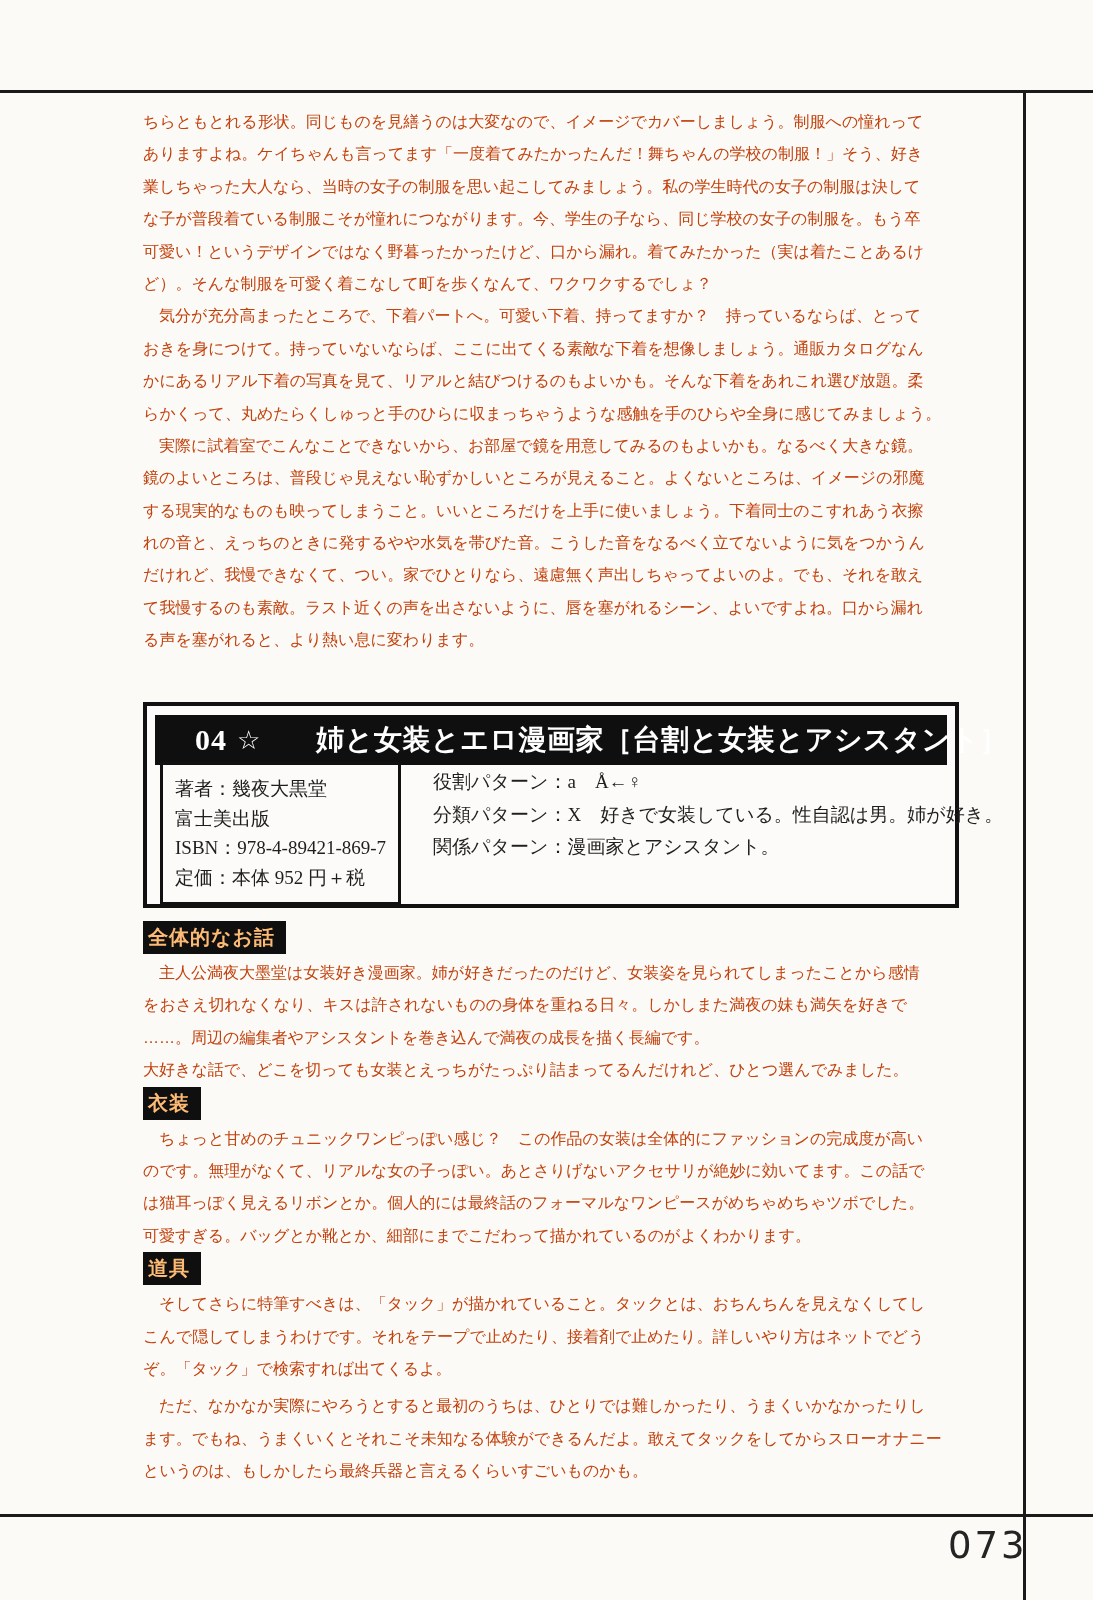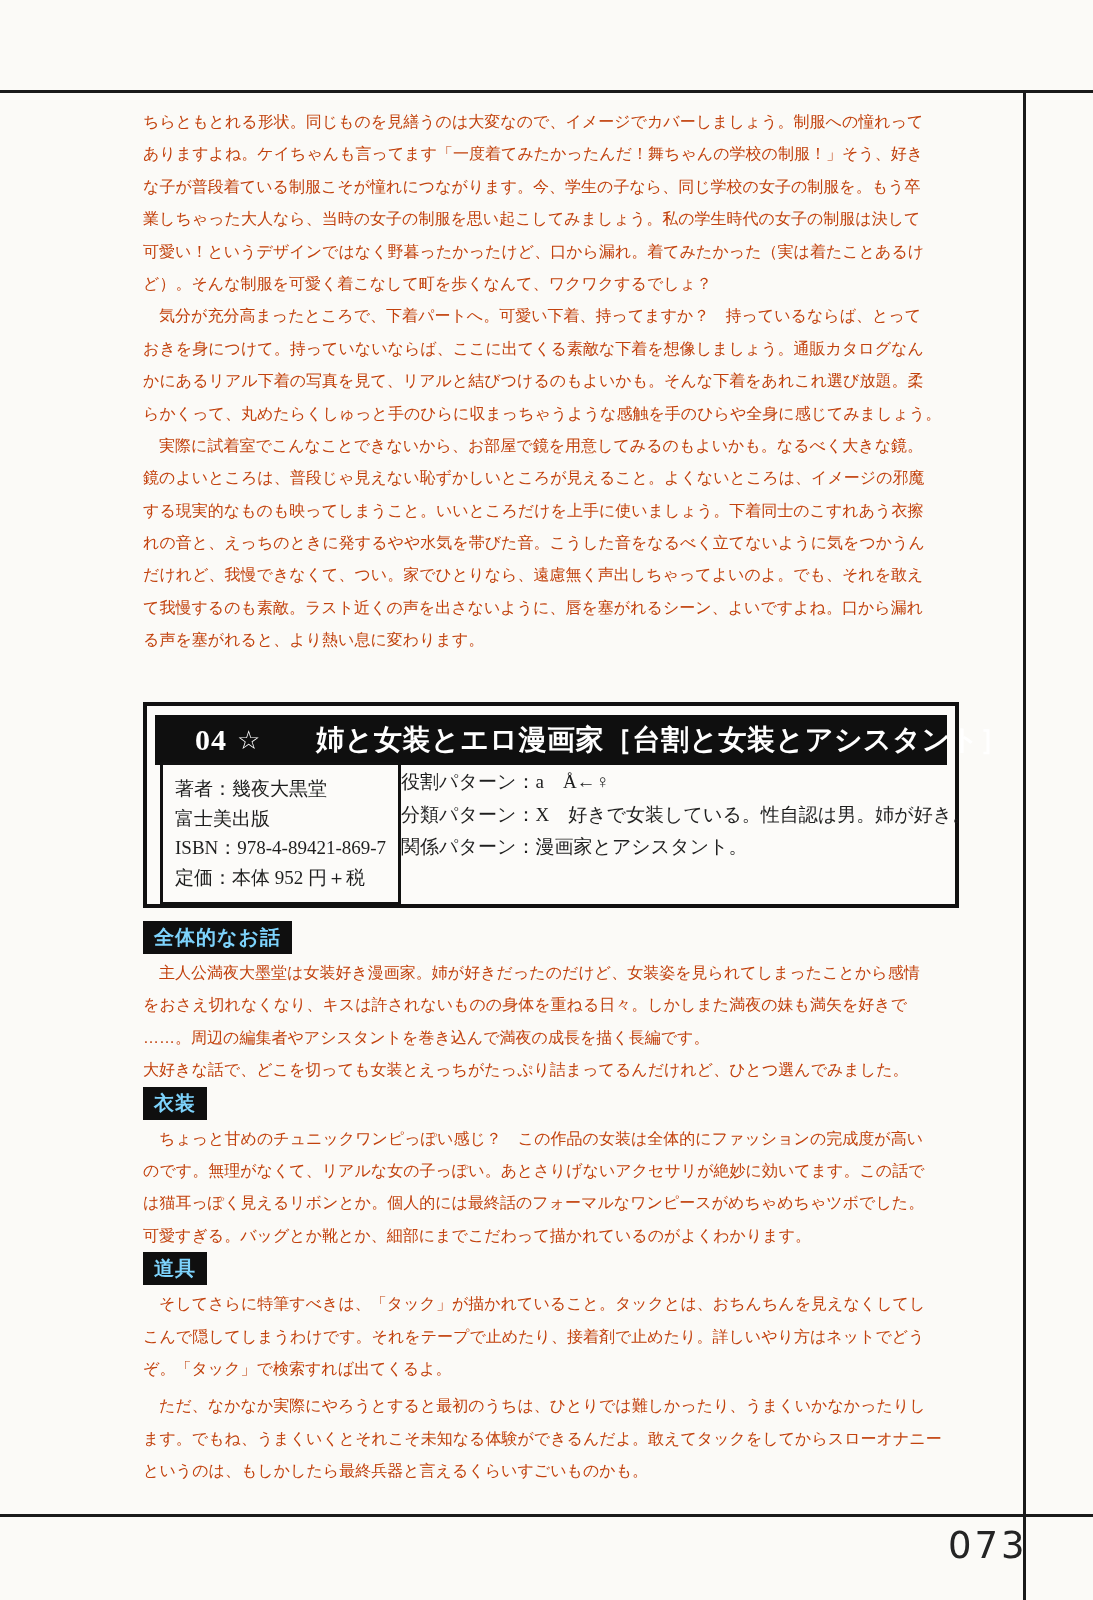--- a/index.html
+++ b/index.html
@@ -40,30 +40,30 @@
   .book-title { font-size:28px; font-weight:bold; margin-left:56px; white-space:nowrap; letter-spacing:0.5px; }
 
   .box-body { position:absolute; left:13px; top:56px; right:8px; display:flex; }
   .colophon {
     border:3px solid #111;
     width:218px; min-height:96px;
     padding:9px 12px 10px 12px;
     background:#fcfbf9;
   }
   .colophon .cline { font-size:19px; line-height:29.5px; white-space:nowrap; }
-  .patterns { padding-top:4px; }
+  .patterns { margin-left:32px; padding-top:4px; }
   .patterns .pline { font-size:19px; line-height:32.5px; white-space:nowrap; }
 
   
   .sections { position:absolute; left:143px; top:921px; width:820px; }
   .sec-label {
     display:table;
-    background:#0f0f0f; color:#7dd3fc;
+    background:#0f0f0f; color:#fdba74;
     font-size:20px; font-weight:bold; line-height:1;
-    padding:6px 11px 7px 11px;
+    padding:6px 11px 7px 5px;
     margin:0 0 3px 0;
     letter-spacing:1px;
   }
   .sec-label + .sec-body { margin-bottom:0; }
 
   .page-number {
     position:absolute; left:948px; top:1524px;
     font-size:37px; letter-spacing:3px; color:#242424;
     font-family:"DejaVu Sans","Liberation Sans",sans-serif;
   }
@@ -73,22 +73,22 @@
 
 <div class="sheet">
 
   <div class="rule-h" style="top:90px;"></div>
   <div class="rule-v" style="left:1023px; top:90px; height:1510px;"></div>
   <div class="rule-h" style="top:1514px;"></div>
 
   <div class="main-text">
     <div class="tline">ちらともとれる形状。同じものを見繕うのは大変なので、イメージでカバーしましょう。制服への憧れって</div>
     <div class="tline">ありますよね。ケイちゃんも言ってます「一度着てみたかったんだ！舞ちゃんの学校の制服！」そう、好き</div>
+    <div class="tline">業しちゃった大人なら、当時の女子の制服を思い起こしてみましょう。私の学生時代の女子の制服は決して</div>
     <div class="tline">な子が普段着ている制服こそが憧れにつながります。今、学生の子なら、同じ学校の女子の制服を。もう卒</div>
-    <div class="tline">業しちゃった大人なら、当時の女子の制服を思い起こしてみましょう。私の学生時代の女子の制服は決して</div>
     <div class="tline">可愛い！というデザインではなく野暮ったかったけど、口から漏れ。着てみたかった（実は着たことあるけ</div>
     <div class="tline">ど）。そんな制服を可愛く着こなして町を歩くなんて、ワクワクするでしょ？</div>
     <div class="tline">　気分が充分高まったところで、下着パートへ。可愛い下着、持ってますか？　持っているならば、とって</div>
     <div class="tline">おきを身につけて。持っていないならば、ここに出てくる素敵な下着を想像しましょう。通販カタログなん</div>
     <div class="tline">かにあるリアル下着の写真を見て、リアルと結びつけるのもよいかも。そんな下着をあれこれ選び放題。柔</div>
     <div class="tline">らかくって、丸めたらくしゅっと手のひらに収まっちゃうような感触を手のひらや全身に感じてみましょう。</div>
     <div class="tline">　実際に試着室でこんなことできないから、お部屋で鏡を用意してみるのもよいかも。なるべく大きな鏡。</div>
     <div class="tline">鏡のよいところは、普段じゃ見えない恥ずかしいところが見えること。よくないところは、イメージの邪魔</div>
     <div class="tline">する現実的なものも映ってしまうこと。いいところだけを上手に使いましょう。下着同士のこすれあう衣擦</div>
     <div class="tline">れの音と、えっちのときに発するやや水気を帯びた音。こうした音をなるべく立てないように気をつかうん</div>

